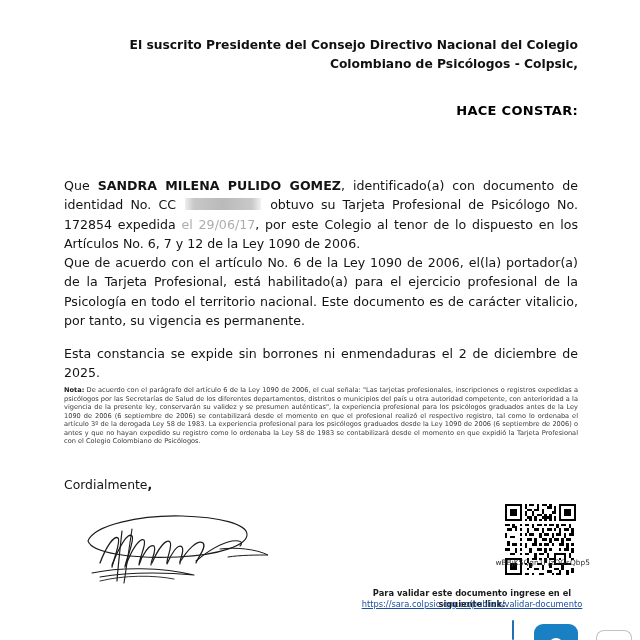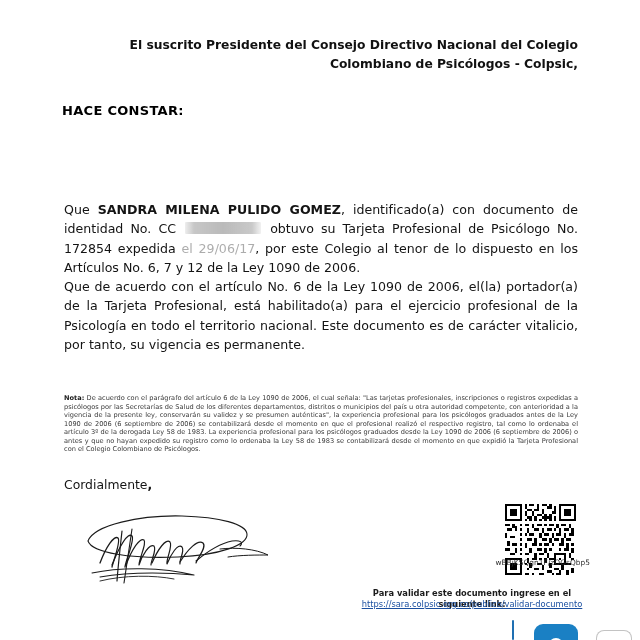--- a/index.html
+++ b/index.html
@@ -37,37 +37,36 @@
     line-height: 19px;
     font-weight: 700;
     color: #111;
   }
 
   .hace-constar {
     position: absolute;
     left: 62px;
     top: 103px;
     width: 516px;
-    text-align: left;
+    text-align: right;
     font-size: 13px;
     font-weight: 700;
     letter-spacing: 0.3px;
     color: #000;
   }
 
   
   .body-block {
     position: absolute;
     left: 64px;
     width: 514px;
     font-size: 12.6px;
     line-height: 19.4px;
     text-align: justify;
     color: #141414;
-    margin-top: 24px;
   }
   .p1 { top: 176px; }
   .p2 { top: 253px; }
   .p3 { top: 344px; }
 
   .body-block b { font-weight: 700; }
 
   
   .redaction {
     display: inline-block;
@@ -95,21 +94,20 @@
   
   .note {
     position: absolute;
     left: 64px;
     top: 386px;
     width: 514px;
     font-size: 6.6px;
     line-height: 8.55px;
     text-align: justify;
     color: #3a3a3a;
-    margin-top: 8px;
   }
   .note b { font-weight: 700; color: #1c1c1c; }
 
   
   .cordialmente {
     position: absolute;
     left: 64px;
     top: 477px;
     font-size: 12.4px;
     color: #141414;
@@ -241,20 +239,21 @@
   <div class="body-block p1">
     <span>Que</span>
     <b>SANDRA MILENA PULIDO GOMEZ</b><span>, identificado(a) con documento de identidad No. CC</span>
     <span class="redaction"></span>
     <span>obtuvo su Tarjeta Profesional de Psicólogo No. 172854 expedida</span>
     <span class="faded">el 29/06/17</span><span>, por este Colegio al tenor de lo dispuesto en los Artículos No. 6, 7 y 12 de la Ley 1090 de 2006.</span>
   </div>
 
   <div class="body-block p2">Que de acuerdo con el artículo No. 6 de la Ley 1090 de 2006, el(la) portador(a) de la Tarjeta Profesional, está habilitado(a) para el ejercicio profesional de la Psicología en todo el territorio nacional. Este documento es de carácter vitalicio, por tanto, su vigencia es permanente.</div>
 
+  <div class="body-block p3">Esta constancia se expide sin borrones ni enmendaduras el 2 de diciembre de 2025.</div>
 
   <div class="note">
     <b>Nota:</b>
     <span>De acuerdo con el parágrafo del artículo 6 de la Ley 1090 de 2006, el cual señala: "Las tarjetas profesionales, inscripciones o registros expedidas a psicólogos por las Secretarías de Salud de los diferentes departamentos, distritos o municipios del país u otra autoridad competente, con anterioridad a la vigencia de la presente ley, conservarán su validez y se presumen auténticas", la experiencia profesional para los psicólogos graduados antes de la Ley 1090 de 2006 (6 septiembre de 2006) se contabilizará desde el momento en que el profesional realizó el respectivo registro, tal como lo ordenaba el artículo 3º de la derogada Ley 58 de 1983. La experiencia profesional para los psicólogos graduados desde la Ley 1090 de 2006 (6 septiembre de 2006) o antes y que no hayan expedido su registro como lo ordenaba la Ley 58 de 1983 se contabilizará desde el momento en que expidió la Tarjeta Profesional con el Colegio Colombiano de Psicólogos.</span>
   </div>
 
   <div class="cordialmente">
     <span>Cordialmente</span><b>,</b>
   </div>
 

